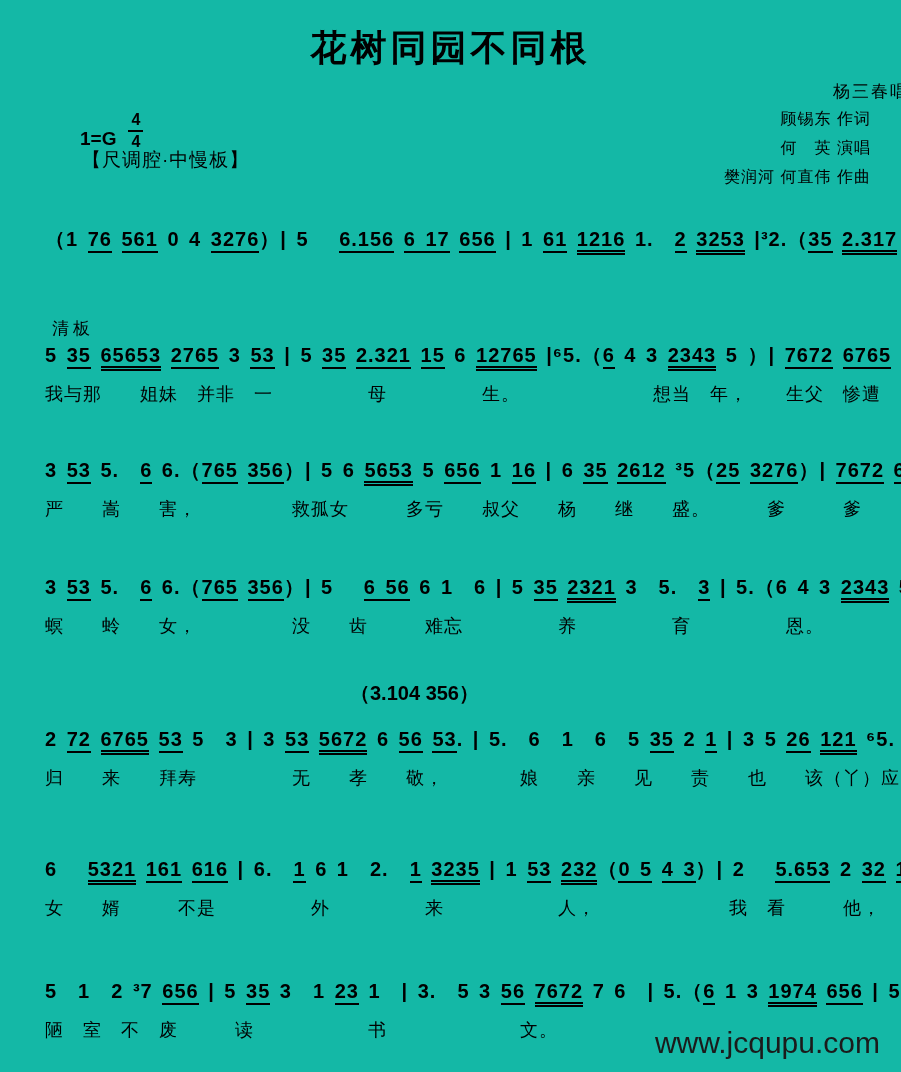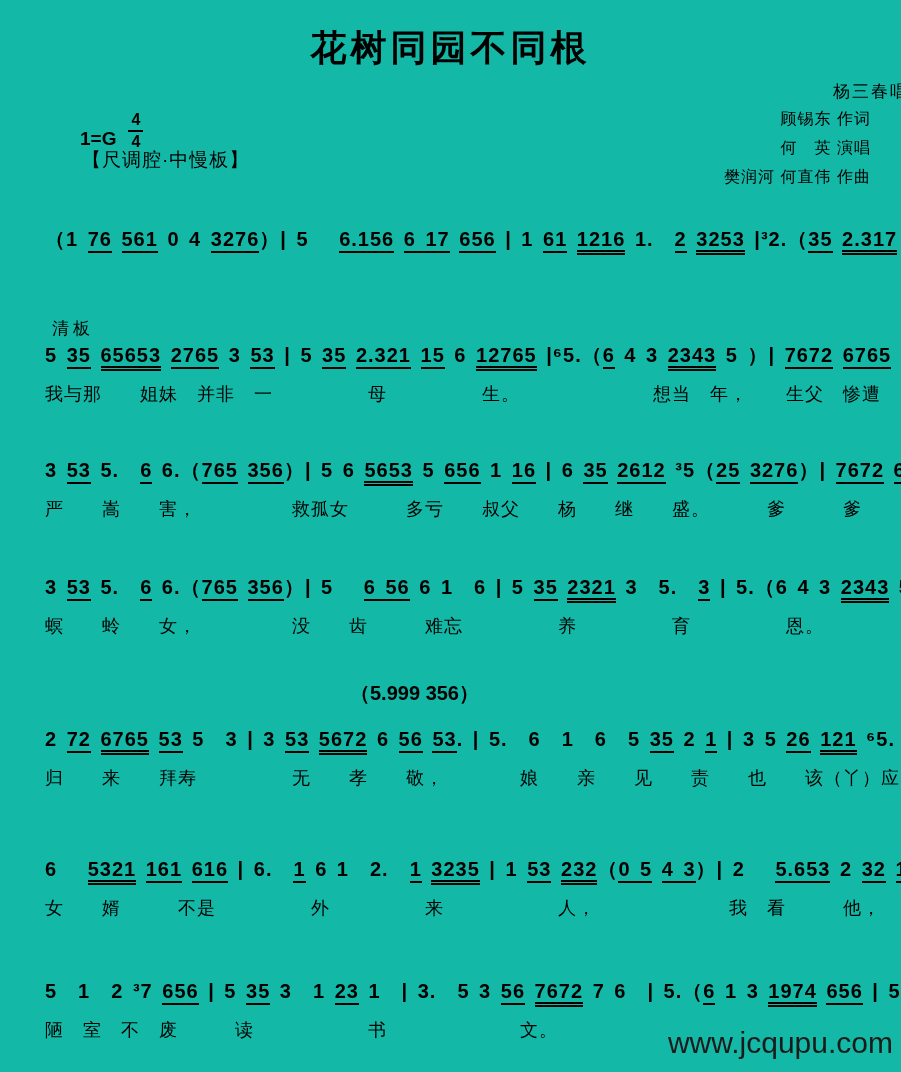--- a/index.html
+++ b/index.html
@@ -43,21 +43,21 @@
   .notes {
     font-size:20px; font-weight:bold; white-space:pre;
     letter-spacing:1px; word-spacing:3px; line-height:30px;
   }
   .notes .u1 { border-bottom:2px solid #000; padding-bottom:1px; }
   .notes .u2 { border-bottom:5px double #000; }
   .lyrics {
     margin-top:12px; font-size:18px; white-space:pre; letter-spacing:1px; line-height:24px;
   }
   .watermark {
-    position:absolute; top:1026px; right:8px;
+    position:absolute; top:1026px; right:21px;
     font-size:30px; color:#1b1b1b; letter-spacing:0px;
   }
   .t1{top:224px}.t2{top:340px}.t3{top:455px}.t4{top:572px}.t5{top:724px}.t6{top:854px}.t7{top:976px}
 </style>
 </head>
 <body>
 
 <div class="page">
 
   <div class="title">花树同园不同根</div>
@@ -93,21 +93,21 @@
   <div class="line t3">
     <div class="notes">3 <span class="u1">53</span> 5.　<span class="u1">6</span> 6.（<span class="u1">765</span> <span class="u1">356</span>）| 5 6 <span class="u2">5653</span> 5 <span class="u1">656</span> 1 <span class="u1">16</span> | 6 <span class="u1">35</span> <span class="u1">2612</span> ³5（<span class="u1">25</span> <span class="u1">3276</span>）| <span class="u1">7672</span> <span class="u1">6765</span>   |</div>
     <div class="lyrics">严　　嵩　　害，　　　　　救孤女　　　多亏　　叔父　　杨　　继　　盛。　　　爹　　　爹　　　收我</div>
   </div>
 
   <div class="line t4">
     <div class="notes">3 <span class="u1">53</span> 5.　<span class="u1">6</span> 6.（<span class="u1">765</span> <span class="u1">356</span>）| 5　 <span class="u1">6 56</span> 6 1　6 | 5 <span class="u1">35</span> <span class="u2">2321</span> 3　5.　<span class="u1">3</span> | 5.（6 4 3 <span class="u2">2343</span> 5 ）|</div>
     <div class="lyrics">螟　　蛉　　女，　　　　　没　　齿　　　难忘　　　　　养　　　　　育　　　　　恩。</div>
   </div>
 
-  <div class="annotation">（<span class="u1">5.999</span> <span class="u1">356</span>）</div>
+  <div class="annotation">（<span class="u1">3.104</span> <span class="u1">356</span>）</div>
 
   <div class="line t5">
     <div class="notes">2 <span class="u1">72</span> <span class="u2">6765</span> <span class="u1">53</span> 5　3 | 3 <span class="u1">53</span> <span class="u2">5672</span> 6 <span class="u1">56</span> <span class="u1">53</span>. | 5.　6　1　6　5 <span class="u1">35</span> 2 <span class="u1">1</span> | 3 5 <span class="u1">26</span> <span class="u2">121</span> ⁶5.（ ）|</div>
     <div class="lyrics">归　　来　　拜寿　　　　　无　　孝　　敬，　　　　娘　　亲　　见　　责　　也　　该（丫）应。</div>
   </div>
 
   <div class="line t6">
     <div class="notes">6　 <span class="u2">5321</span> <span class="u1">161</span> <span class="u1">616</span> | 6.　<span class="u1">1</span> 6 1　2.　<span class="u1">1</span> <span class="u2">3235</span> | 1 <span class="u1">53</span> <span class="u2">232</span>（<span class="u1">0 5</span> <span class="u1">4 3</span>）| 2　 <span class="u1">5.653</span> 2 <span class="u1">32</span> <span class="u1">1276</span> |</div>
     <div class="lyrics">女　　婿　　　不是　　　　　外　　　　　来　　　　　　人，　　　　　　　我　看　　　他，</div>
   </div>

